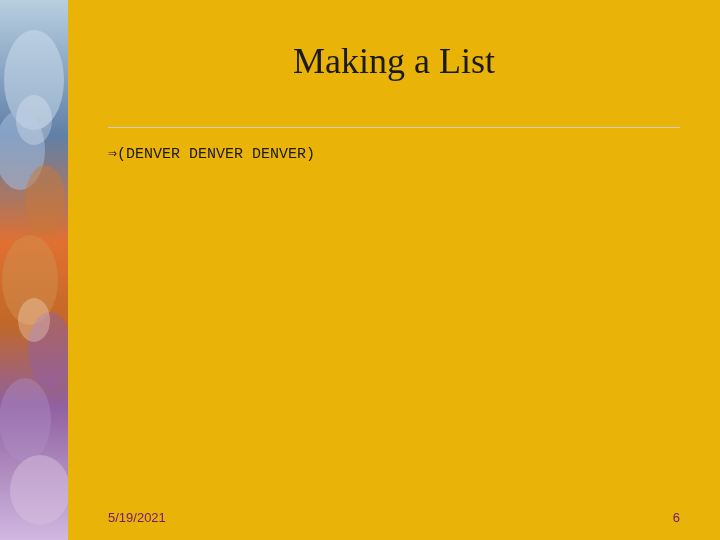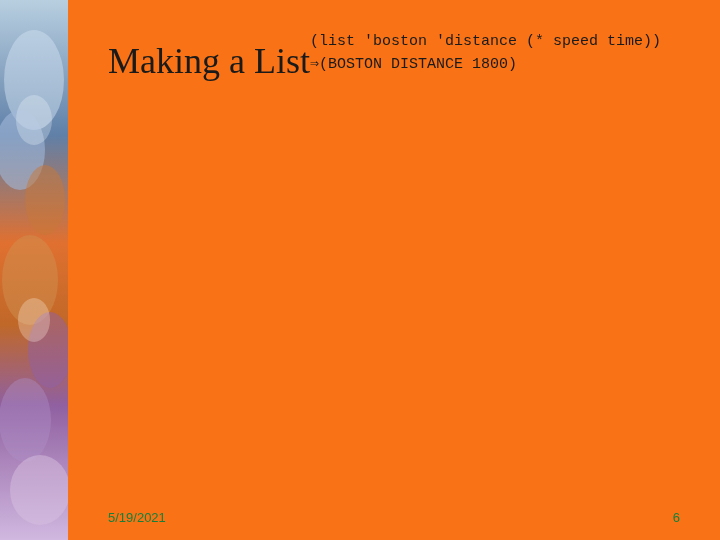--- a/index.html
+++ b/index.html
@@ -46,24 +46,24 @@
       height: 100%;
     }
 
     
     .main-content {
       position: absolute;
       left: 68px;
       top: 0;
       right: 0;
       bottom: 0;
-      background: #f97316;
+      background: #eab308;
       padding: 30px 40px 20px 40px;
       display: flex;
-      flex-direction: row;
+      flex-direction: column;
     }
 
     .slide-title {
       font-family: Georgia, serif;
       font-size: 36px;
       font-weight: normal;
       color: #1a1a1a;
       text-align: center;
       margin-bottom: 30px;
       margin-top: 10px;
@@ -86,21 +86,21 @@
     .footer {
       position: absolute;
       bottom: 15px;
       left: 68px;
       right: 0;
       display: flex;
       justify-content: space-between;
       padding: 0 40px;
       font-family: Arial, sans-serif;
       font-size: 13px;
-      color: #15803d;
+      color: #701a75;
     }
   </style>
 </head>
 <body>
 
 <div class="left-strip">
   <svg viewBox="0 0 68 540" xmlns="http://www.w3.org/2000/svg">
     <defs>
       <linearGradient id="bg" x1="0" y1="0" x2="0" y2="1">
         <stop offset="0%" stop-color="#b8cfe0"></stop>
@@ -122,27 +122,24 @@
     <ellipse cx="40" cy="490" rx="30" ry="35" fill="#d8c0e0" opacity="0.5"></ellipse>
 
     <ellipse cx="34" cy="120" rx="18" ry="25" fill="#f0f4f8" opacity="0.3"></ellipse>
     <ellipse cx="34" cy="320" rx="16" ry="22" fill="#fff0e0" opacity="0.3"></ellipse>
   </svg>
 </div>
 
 <div class="main-content">
   <h1 class="slide-title">Making a List</h1>
 
-  <div class="content-block">
-    <div>(list 'boston 'distance (* speed time))</div>
-    <div>⇒(BOSTON DISTANCE 1800)</div>
-  </div>
 
   <hr class="divider">
 
   <div class="content-block">
+    <div>⇒(DENVER DENVER DENVER)</div>
   </div>
 </div>
 
 <div class="footer">
   <span>5/19/2021</span>
   <span>6</span>
 </div>
 
 </body></html>

